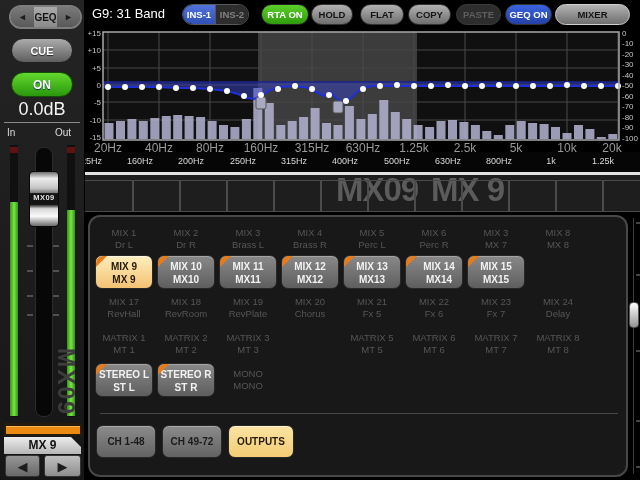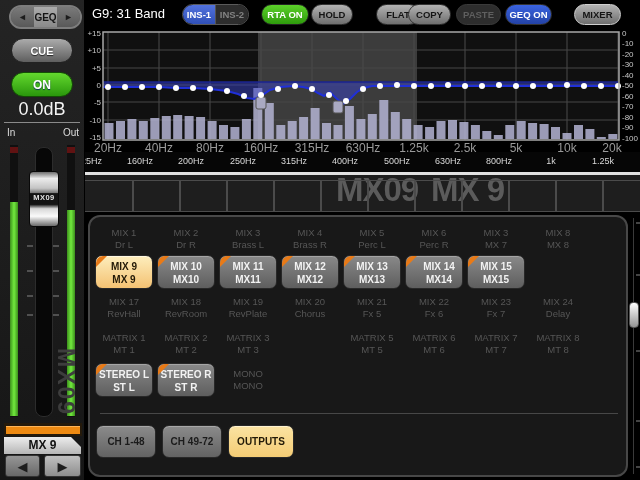--- a/index.html
+++ b/index.html
@@ -17,21 +17,21 @@
                 font-weight:bold;font-size:10px;color:#141414}
   .pillbtn{position:absolute;border-radius:13px;display:flex;align-items:center;justify-content:center;
            font-weight:bold;border:1px solid #222;padding:0;cursor:default}
   .cue{left:11px;top:38px;width:62px;height:25px;font-size:11px;color:#fff;
        background:linear-gradient(180deg,#ababab,#5e5e5e);text-shadow:0 1px 1px #222}
   .onb{left:11px;top:72px;width:62px;height:25px;font-size:12px;color:#fff;
        background:linear-gradient(180deg,#63d82e,#2a970c);border-color:#134f04;text-shadow:0 1px 1px #135}
   .gain{position:absolute;left:0;top:99px;width:84px;text-align:center;color:#f4f4f4;font-size:18px}
   .sdiv{position:absolute;left:4px;top:122px;width:76px;height:1px;background:#8a8a8a}
   .inl{position:absolute;left:7px;top:127px;font-size:10px;color:#ddd}
-  .outl{position:absolute;left:55px;top:127px;width:24px;text-align:right;font-size:10px;color:#ddd}
+  .outl{position:absolute;left:55px;top:127px;width:24px;font-size:10px;color:#ddd}
   .mtrack{position:absolute;top:145px;width:8px;height:272px;background:#101010}
   .mclip{position:absolute;top:147px;width:8px;height:6px;background:#601212}
   .mgreen{position:absolute;width:8px;background:linear-gradient(90deg,#3c8f1c,#72ea3e 50%,#3c8f1c)}
   .ftrack{position:absolute;left:35px;top:147px;width:16px;height:268px;background:#070707;
           border:1px solid #2c2c2c;border-radius:8px}
   .tick{position:absolute;width:6px;height:2px;background:#505050}
   .knob{position:absolute;left:29px;top:171px;width:28px;height:54px;border-radius:4px;border:1px solid #090909;
         background:linear-gradient(180deg,#6f6f6f 0%,#ececec 12%,#c4c4c4 30%,#7d7d7d 38%,#141414 40%,#141414 60%,#d8d8d8 68%,#fafafa 82%,#6a6a6a 100%)}
   .knob span{position:absolute;left:0;right:0;top:21px;text-align:center;font-size:7.5px;font-weight:bold;color:#e2e2e2;letter-spacing:.5px}
   .vtext{position:absolute;left:52px;top:348px;writing-mode:vertical-rl;font-size:23px;font-weight:bold;
@@ -50,24 +50,24 @@
   .title{position:absolute;left:7px;top:6px;font-size:13px;color:#fff}
   .tbtn{position:absolute;top:4px;height:21px;border-radius:11px;border:1px solid #333;display:flex;
         align-items:center;justify-content:center;font-size:9.5px;font-weight:bold;color:#141414;
         background:linear-gradient(180deg,#b2b2b2,#6e6e6e);padding:0;box-sizing:border-box}
   .inswrap{position:absolute;left:97px;top:4px;width:67px;height:21px;border:1px solid #5a5a5a;
            border-radius:11px;overflow:hidden;display:flex;box-sizing:border-box}
   .inswrap .half{flex:1;display:flex;align-items:center;justify-content:center;font-size:9.5px;font-weight:bold}
   .ins1{background:linear-gradient(180deg,#5272dc,#3050b8);color:#fff}
   .ins2{background:#2d2d2d;color:#828282;border-left:1px solid #555}
   .rta{left:176px;width:48px;background:linear-gradient(180deg,#5cd02a,#2e9b0c);color:#fff;border-color:#222}
-  .hold{left:226px;width:42px}.flat{left:291px;width:44px}.copy{left:323px;width:43px}
+  .hold{left:226px;width:42px}.flat{left:275px;width:44px}.copy{left:323px;width:43px}
   .paste{left:371px;width:45px;background:#2d2d2d;color:#5f5f5f;border-color:#3a3a3a}
   .geqon{left:420px;width:47px;background:linear-gradient(180deg,#3a63e0,#2342a6);color:#fff}
-  .mixer{left:489px;width:47px;border-color:#cfcfcf}
+  .mixer{left:470px;width:75px;border-color:#cfcfcf}
   
   .graph{position:absolute;left:85px;top:28px;width:555px;height:124px;background:#000}
   .axl{position:absolute;width:16px;text-align:right;font-size:8px;color:#c6c6c6}
   .axr{position:absolute;left:622px;width:18px;font-size:8px;color:#c6c6c6}
   .fql{position:absolute;width:36px;text-align:center;font-size:12px;color:#9a9a9a}
   .bandstrip{position:absolute;left:85px;top:152px;width:555px;height:20px;background:#060606;overflow:hidden}
   .bql{position:absolute;width:44px;text-align:center;top:4px;font-size:9px;color:#d9d9d9}
   .wline{position:absolute;left:85px;top:172px;width:555px;height:3px;background:#e2e2e2}
   
   .overview{position:absolute;left:85px;top:175px;width:555px;height:37px;background:#1e1e1e;overflow:hidden}

